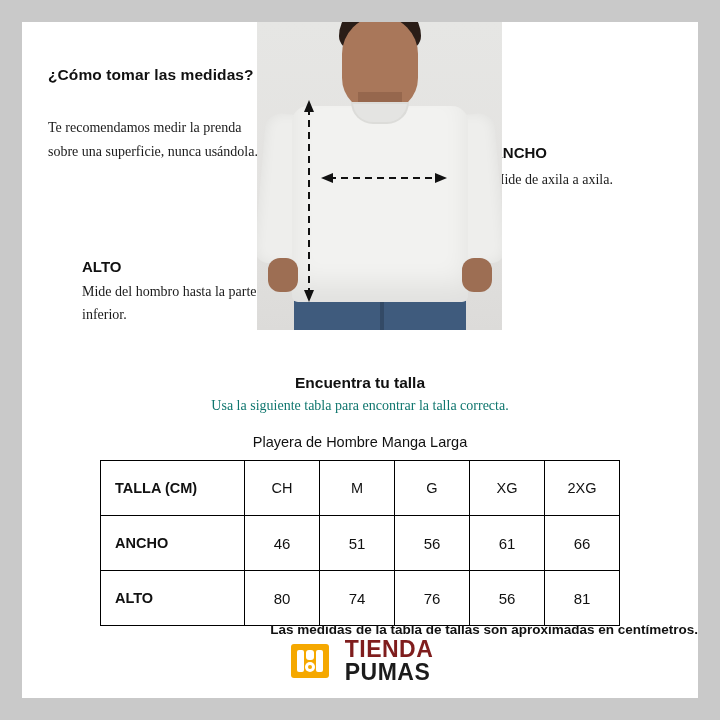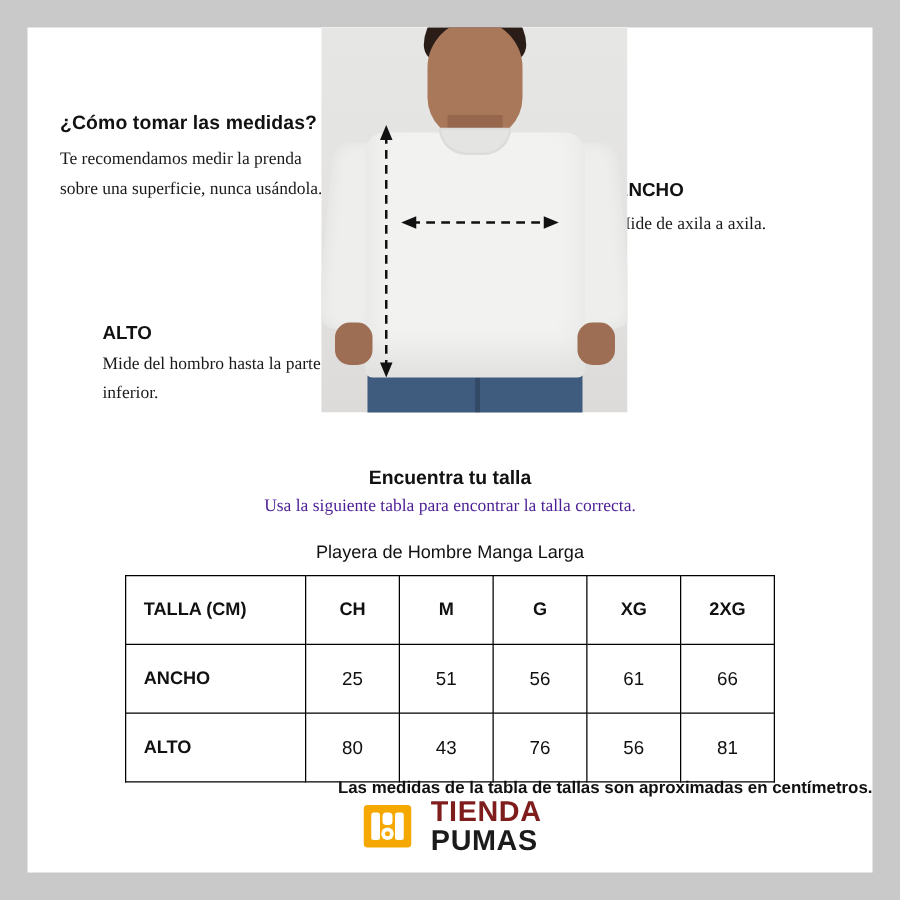--- a/index.html
+++ b/index.html
@@ -22,21 +22,21 @@
     background: #ffffff;
   }
   
   .top-area {
     position: relative;
     height: 330px;
   }
   .how-title {
     position: absolute;
     left: 26px;
-    top: 68px;
+    top: 44px;
     font-size: 15.5px;
     font-weight: bold;
     color: #111111;
     letter-spacing: .1px;
   }
   .how-text {
     position: absolute;
     left: 26px;
     top: 94px;
     width: 215px;
@@ -234,21 +234,21 @@
     font-weight: bold;
     color: #111111;
   }
   .find-sub {
     position: absolute;
     left: 0;
     right: 0;
     top: 376px;
     text-align: center;
     font-size: 14px;
-    color: #4c1d95;
+    color: #0f766e;
     font-family: "Liberation Serif", serif;
   }
   .table-caption {
     position: absolute;
     left: 0;
     right: 0;
     top: 412px;
     text-align: center;
     font-size: 14.5px;
     color: #111111;
@@ -270,21 +270,21 @@
     font-weight: normal;
   }
   table.sizes th.rowhead, table.sizes td.rowhead {
     text-align: left;
     padding-left: 14px;
     font-weight: bold;
     font-size: 14.5px;
     width: 128px;
   }
   table.sizes th.colhead {
-    font-weight: bold;
+    font-weight: normal;
     font-size: 14.5px;
   }
   .note {
     position: absolute;
     left: 0;
     right: 0;
     top: 600px;
     text-align: right;
     font-size: 13.5px;
     font-weight: bold;
@@ -380,30 +380,30 @@
         <th class="colhead">CH</th>
         <th class="colhead">M</th>
         <th class="colhead">G</th>
         <th class="colhead">XG</th>
         <th class="colhead">2XG</th>
       </tr>
     </thead>
     <tbody>
       <tr>
         <td class="rowhead">ANCHO</td>
-        <td>25</td>
+        <td>46</td>
         <td>51</td>
         <td>56</td>
         <td>61</td>
         <td>66</td>
       </tr>
       <tr>
         <td class="rowhead">ALTO</td>
         <td>80</td>
-        <td>43</td>
+        <td>74</td>
         <td>76</td>
         <td>56</td>
         <td>81</td>
       </tr>
     </tbody>
   </table>
 
   <div class="note">Las medidas de la tabla de tallas son aproximadas en centímetros.</div>
 
   <div class="brand">

